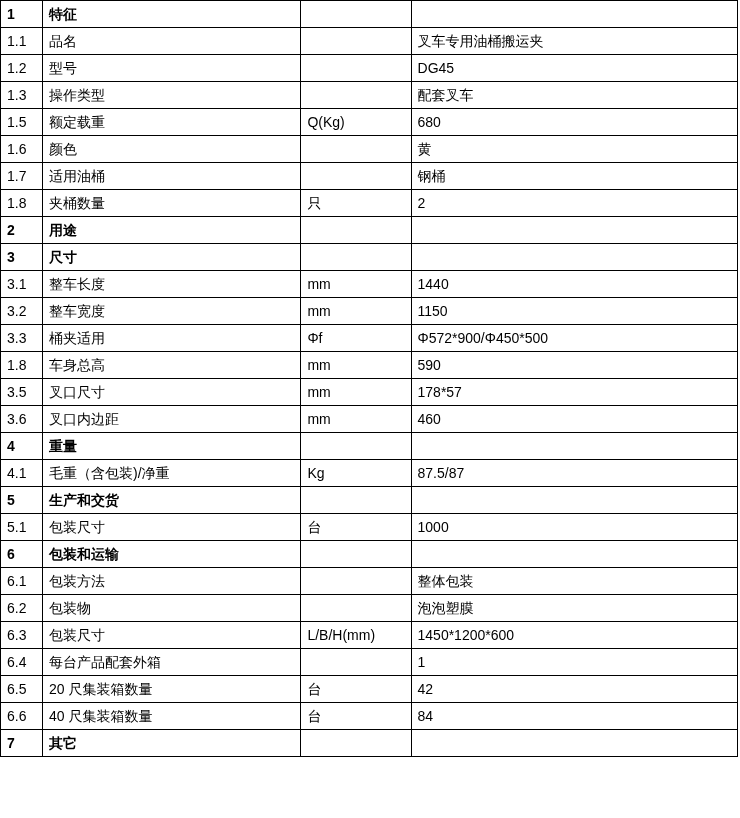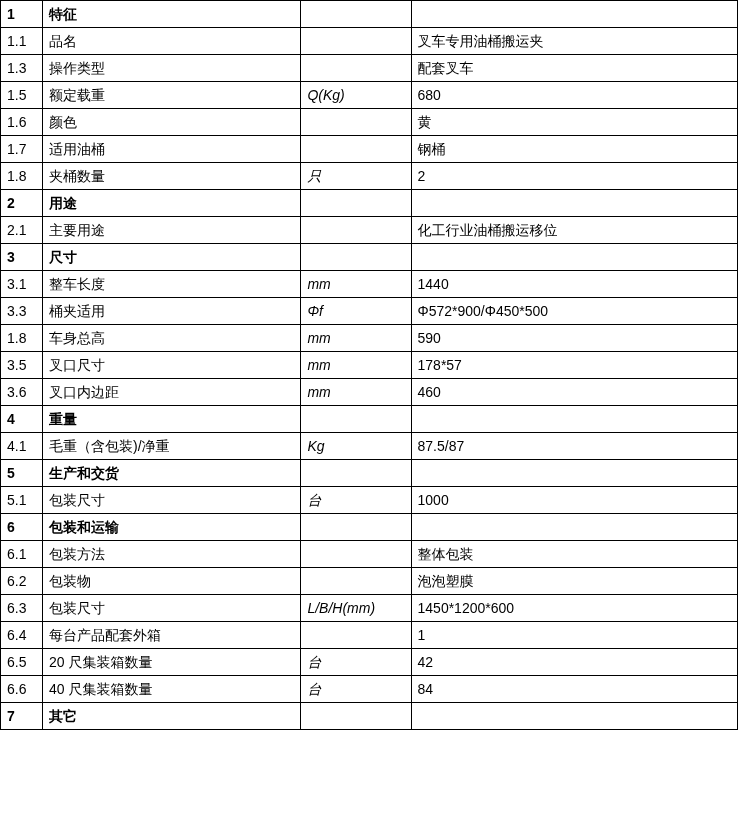--- a/index.html
+++ b/index.html
@@ -30,21 +30,21 @@
     white-space: nowrap;
     overflow: hidden;
   }
   col.c-no    { width: 42px; }
   col.c-item  { width: 258px; }
   col.c-unit  { width: 110px; }
   col.c-value { width: 326px; }
 
   td.no    { padding-left: 6px; }
   td.item  { padding-left: 16px; }
-  td.unit  { padding-left: 7px; font-style: italic; }
+  td.unit  { padding-left: 7px; }
   td.value { padding-left: 7px; }
 
   tr.section td {
     font-weight: bold;
   }
   tr.section td.item {
     padding-left: 16px;
   }
   tr.section td.no {
     font-weight: bold;
@@ -67,20 +67,26 @@
         <td class="unit"></td>
         <td class="value"></td>
       </tr>
       <tr>
         <td class="no">1.1</td>
         <td class="item">品名</td>
         <td class="unit"></td>
         <td class="value">叉车专用油桶搬运夹</td>
       </tr>
       <tr>
+        <td class="no">1.2</td>
+        <td class="item">型号</td>
+        <td class="unit"></td>
+        <td class="value">DG45</td>
+      </tr>
+      <tr>
         <td class="no">1.3</td>
         <td class="item">操作类型</td>
         <td class="unit"></td>
         <td class="value">配套叉车</td>
       </tr>
       <tr>
         <td class="no">1.5</td>
         <td class="item">额定载重</td>
         <td class="unit">Q(Kg)</td>
         <td class="value">680</td>
@@ -102,37 +108,37 @@
         <td class="item">夹桶数量</td>
         <td class="unit">只</td>
         <td class="value">2</td>
       </tr>
       <tr class="section">
         <td class="no">2</td>
         <td class="item">用途</td>
         <td class="unit"></td>
         <td class="value"></td>
       </tr>
-      <tr>
-        <td class="no">2.1</td>
-        <td class="item">主要用途</td>
-        <td class="unit"></td>
-        <td class="value">化工行业油桶搬运移位</td>
-      </tr>
       <tr class="section">
         <td class="no">3</td>
         <td class="item">尺寸</td>
         <td class="unit"></td>
         <td class="value"></td>
       </tr>
       <tr>
         <td class="no">3.1</td>
         <td class="item">整车长度</td>
         <td class="unit">mm</td>
         <td class="value">1440</td>
+      </tr>
+      <tr>
+        <td class="no">3.2</td>
+        <td class="item">整车宽度</td>
+        <td class="unit">mm</td>
+        <td class="value">1150</td>
       </tr>
       <tr>
         <td class="no">3.3</td>
         <td class="item">桶夹适用</td>
         <td class="unit">Φf</td>
         <td class="value">Φ572*900/Φ450*500</td>
       </tr>
       <tr>
         <td class="no">1.8</td>
         <td class="item">车身总高</td>

